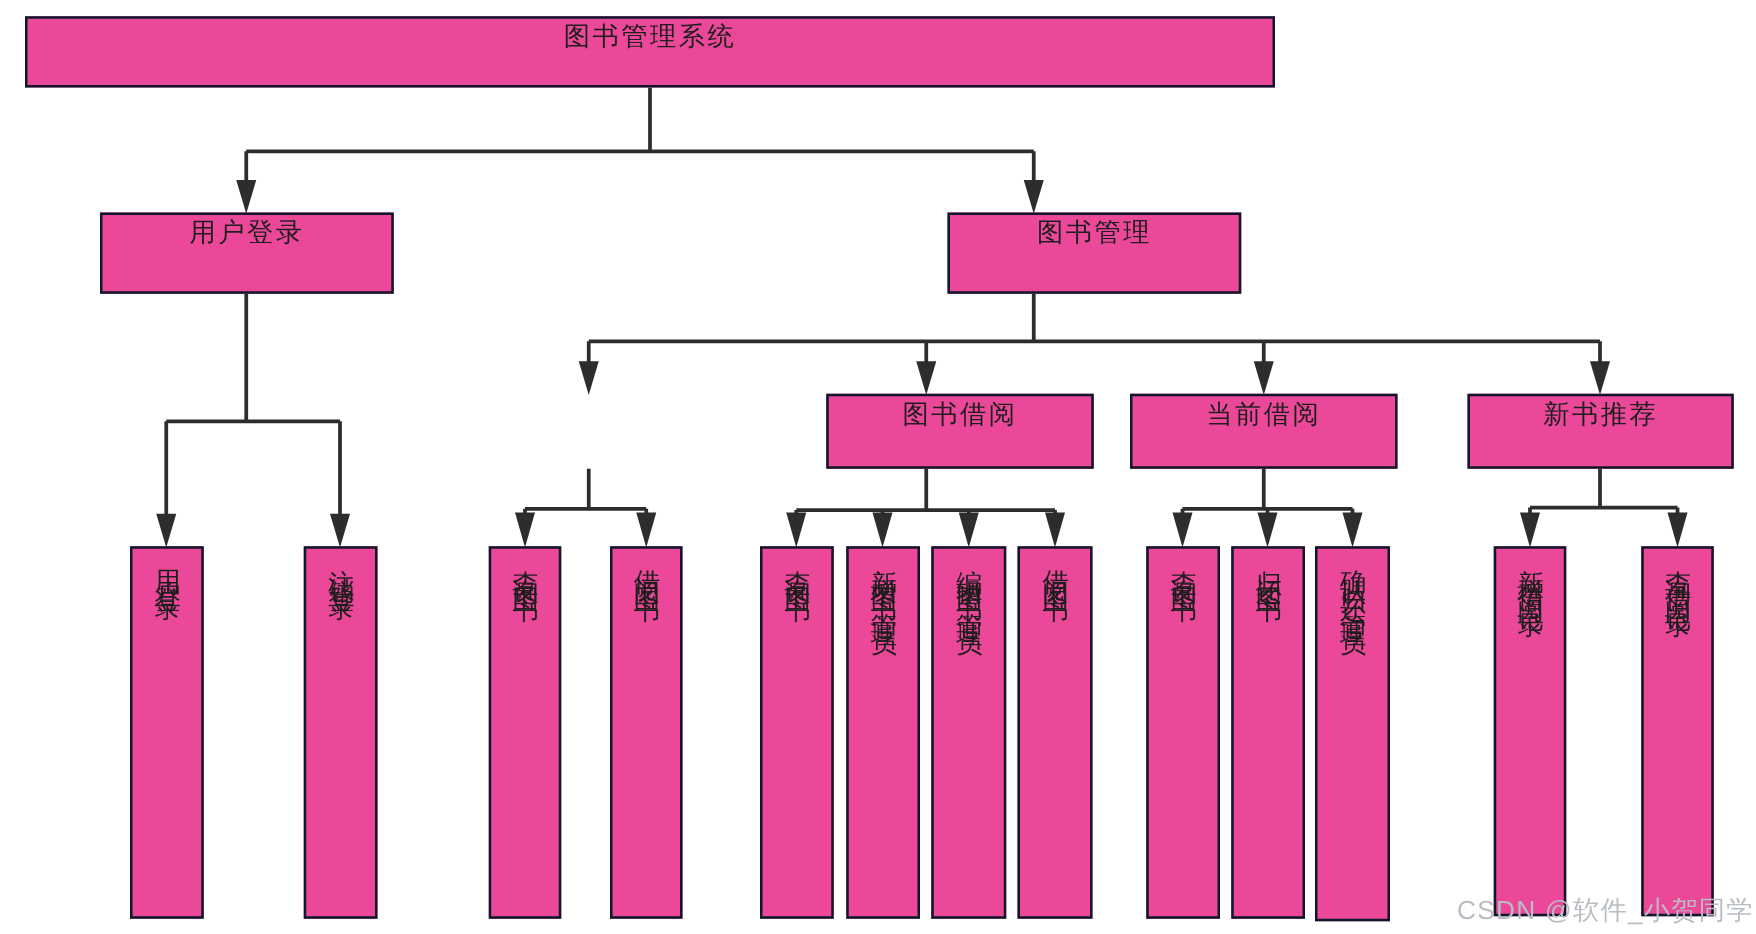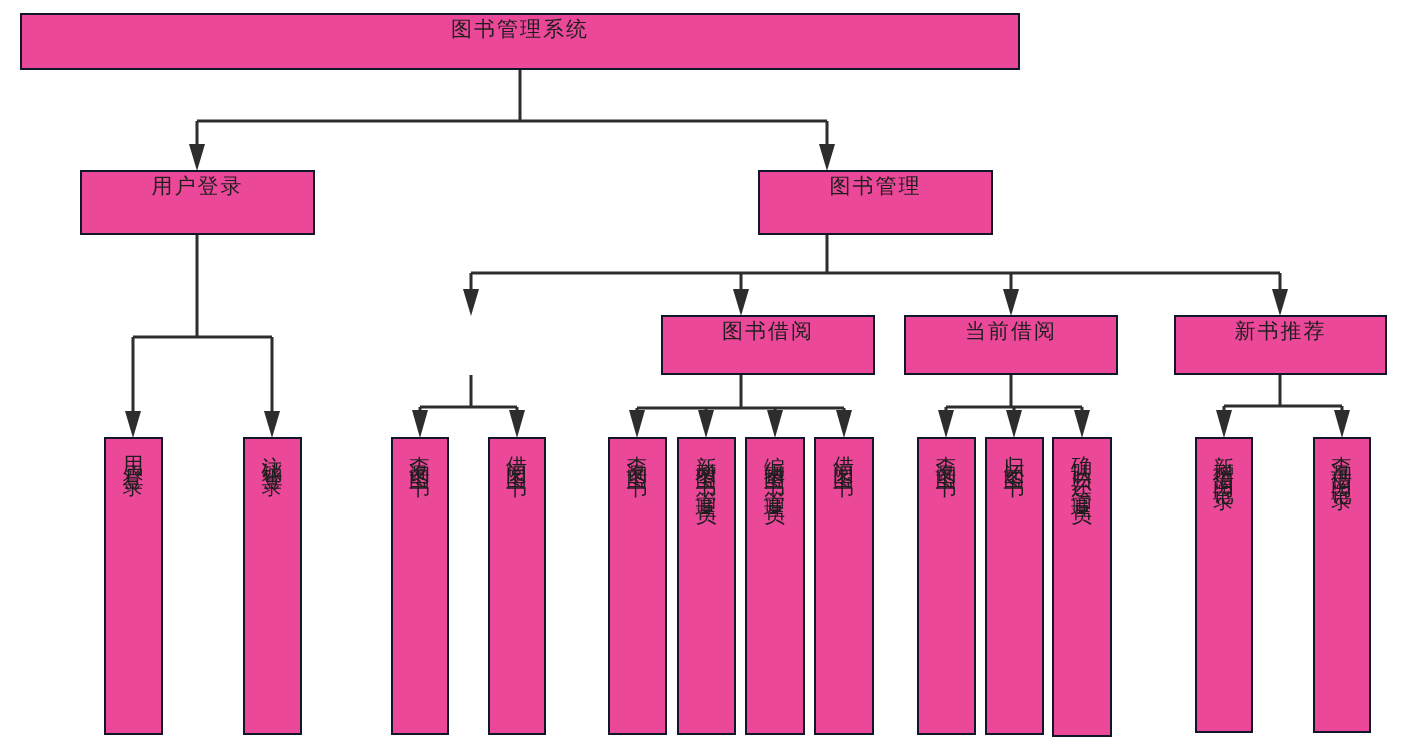--- a/index.html
+++ b/index.html
@@ -149,14 +149,15 @@
     <span>确认归还（管理员）</span>
   </div>
 
   <div class="box vbox" style="left:1195px; top:437px; width:58px; height:296px;">
     <span>新增借阅记录</span>
   </div>
   <div class="box vbox" style="left:1313px; top:437px; width:58px; height:296px;">
     <span>查询借阅记录</span>
   </div>
 
+  <div class="watermark">CSDN @软件_小贺同学</div>
 
 </div>
 
 </body></html>

